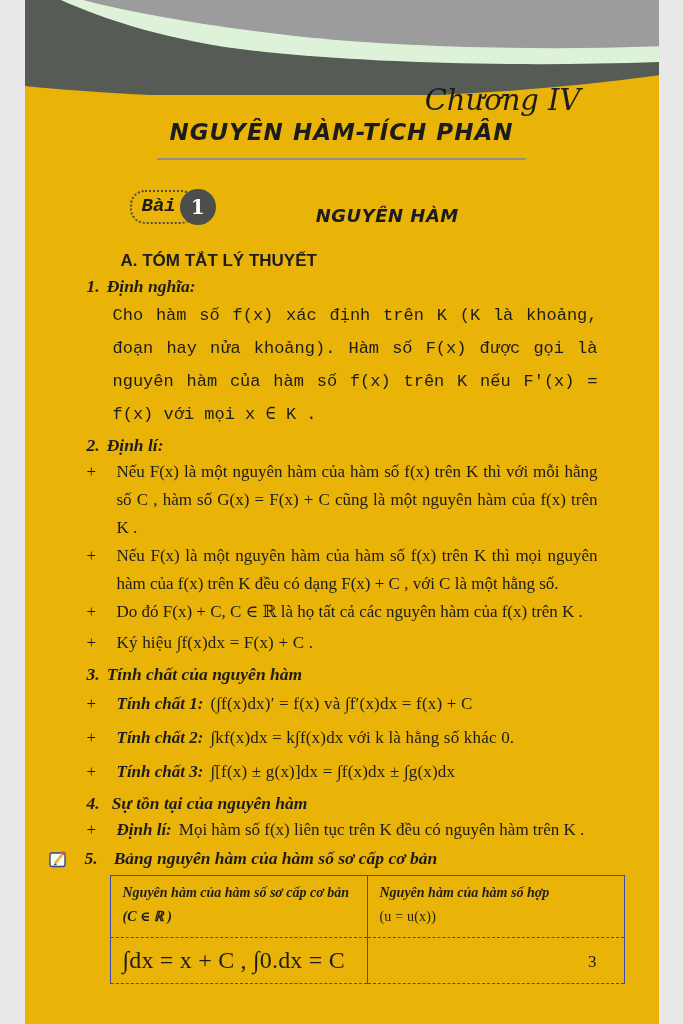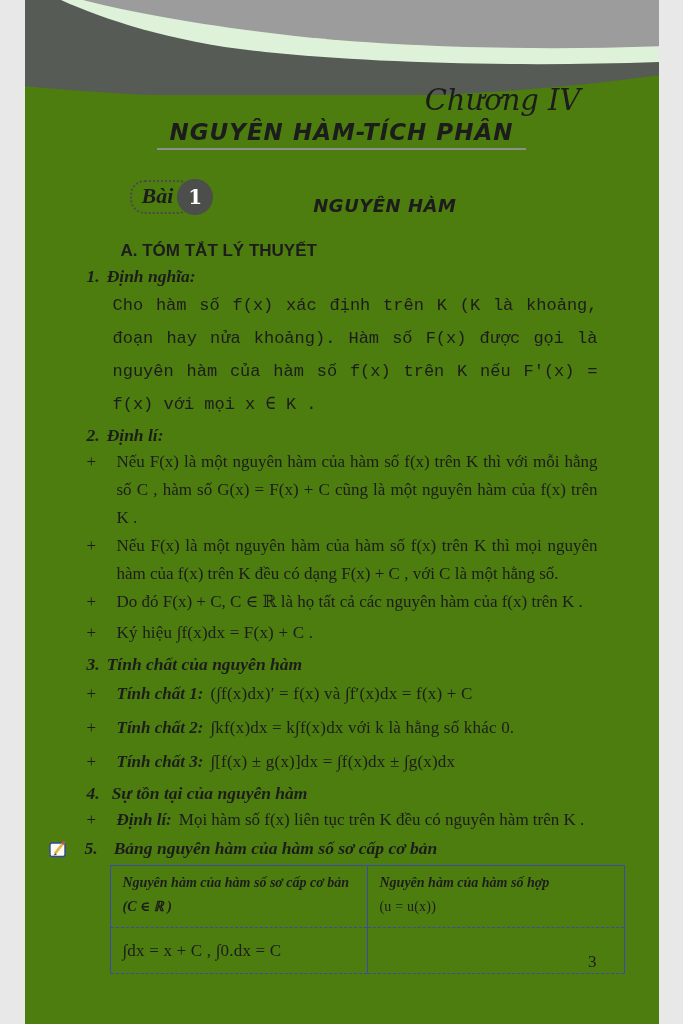--- a/index.html
+++ b/index.html
@@ -10,21 +10,21 @@
     --table_border:#3a4ab0;
     --text:#1c1c1c;
     --underline:#8f8f8f;
   }
   *{margin:0;padding:0;box-sizing:border-box;}
   html,body{background:#e8e8e8;}
   .page{
     position:relative;
     width:634px;height:1024px;
     margin:0 auto;
-    background:#4d7c0f;
+    background:#eab308;
     overflow:hidden;
     color:var(--text);
     font-family:"Liberation Serif","DejaVu Serif",serif;
     font-size:17px;
   }
   .banner{display:block;width:683px;height:95px;}
   .bn-dark{fill:var(--banner_dark);}
   .bn-mint{fill:var(--banner_mint);}
   .bn-light{fill:var(--banner_light);}
 
@@ -39,40 +39,40 @@
   }
   .chapter-title-row{margin-top:2px;text-align:center;}
   .chapter-title{
     display:inline-block;
     font-family:"DejaVu Sans","Liberation Sans",sans-serif;
     font-style:italic;
     font-weight:800;
     font-size:23px;
     line-height:30px;
     letter-spacing:1px;
-    padding:0 12px 1px 12px;
+    padding:0 12px 11px 12px;
     border-bottom:2px solid var(--underline);
   }
   .lesson-row{
     margin-top:28px;
     padding-left:105px;
     display:flex;
     align-items:center;
     height:38px;
   }
   .lesson-badge{display:inline-flex;align-items:center;}
   .badge-box{
     display:inline-block;
     border:2px dotted #4a4a4a;
     border-radius:15px;
     padding:3px 18px 5px 10px;
-    font-family:Liberation Serif, serif;
-    font-style:italic;
-    font-weight:bold;
-    font-size:22px;
+    font-family:Liberation Mono, monospace;
+    font-style:italic;
+    font-weight:bold;
+    font-size:19px;
     line-height:22px;
   }
   .badge-circle{
     width:36px;height:36px;
     margin-left:-16px;
     border-radius:50%;
     background:var(--badge_circle);
     color:#ffffff;
     display:inline-flex;
     align-items:center;
@@ -147,21 +147,21 @@
     font-weight:bold;
     font-size:14px;
     line-height:24px;
     padding:5px 12px 8px 12px;
     border-bottom:1.5px dashed var(--table_border);
   }
   .nh-table th + th, .nh-table td + td{border-left:1.5px solid var(--table_border);}
   .nh-table td{
     height:46px;
     vertical-align:middle;
-    font-size:17px;
+    font-size:24px;
     padding:2px 12px;
   }
   .th-line2{font-weight:normal;font-style:normal;}
   .page-number{
     position:absolute;
     right:62px;
     bottom:52px;
     font-size:17px;
   }
 </style>

